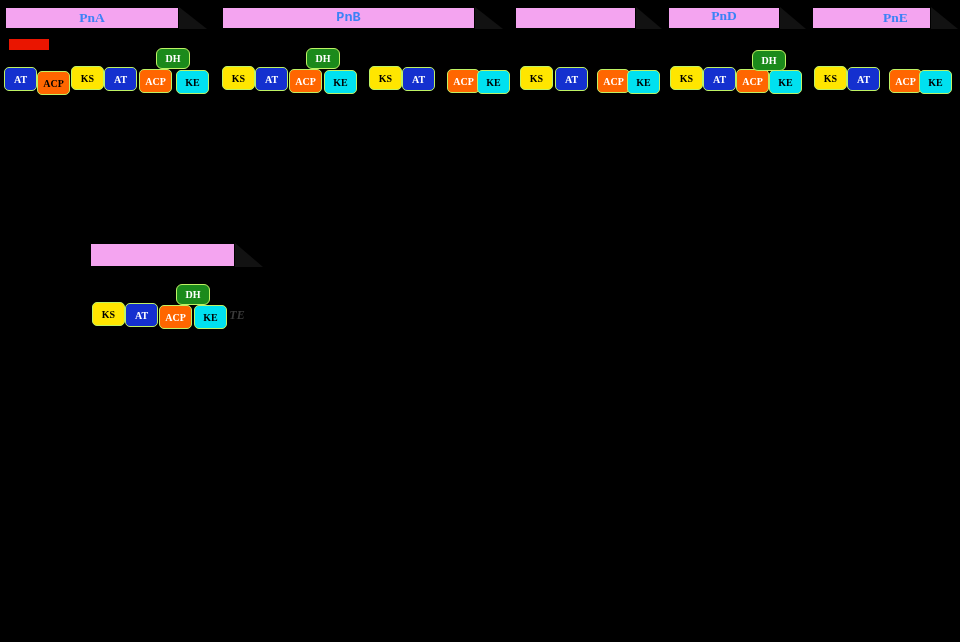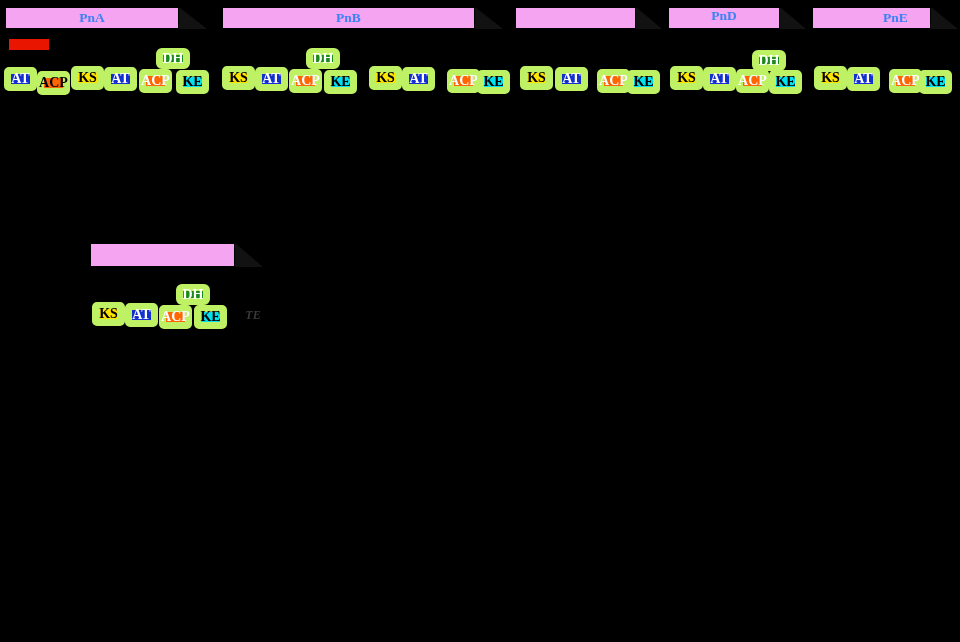--- a/index.html
+++ b/index.html
@@ -6,23 +6,23 @@
   #stage{
     position:relative;width:960px;height:642px;background:#000;
     overflow:hidden;font-family:"Liberation Serif",serif;
   }
   .gene-label{
     position:absolute;text-align:center;font-weight:700;font-size:13.5px;
     color:#3b82f6;pointer-events:none;z-index:2;
   }
   .domain{
     position:absolute;box-sizing:border-box;width:33px;height:24px;
-    border:7px solid #bef264;border-radius:5px;
+    border:1px solid #bef264;border-radius:5px;
     display:flex;align-items:center;justify-content:center;
-    font-weight:700;font-size:14px;z-index:2;
+    font-weight:700;font-size:10px;z-index:2;
     font-family:"Liberation Serif",serif;
   }
   .domain.DH{width:34px;height:21px;border-radius:6px;z-index:3;}
   .domain.TE{
     width:26px;height:18px;border:none;background:transparent !important;
     border-radius:0;font-size:12px;z-index:2;
   }
   .red-marker{position:absolute;box-sizing:border-box;border:1px solid #000;z-index:2;}
 </style>
 </head>
@@ -38,21 +38,21 @@
     <div class="domain ACP" style="left: 37px; top: 71px; background: rgb(255, 102, 0); color: rgb(0, 0, 0);">ACP</div>
     <div class="domain KS" style="left: 71px; top: 66px; background: rgb(255, 230, 0); color: rgb(0, 0, 0);">KS</div>
     <div class="domain AT" style="left: 104px; top: 67px; background: rgb(20, 48, 207); color: rgb(255, 255, 255);">AT</div>
     <div class="domain ACP" style="left: 139px; top: 69px; background: rgb(255, 102, 0); color: rgb(255, 255, 255);">ACP</div>
     <div class="domain DH" style="left: 156px; top: 48px; background: rgb(27, 138, 27); color: rgb(255, 255, 255);">DH</div>
     <div class="domain KE" style="left: 176px; top: 70px; background: rgb(0, 225, 240); color: rgb(0, 0, 0);">KE</div>
     <svg width="285" height="28" style="position: absolute; left: 220px; top: 5px; overflow: visible; z-index: 1;">
       <rect x="2" y="2" width="253" height="22" fill="#F4A4F0" stroke="#000000" stroke-width="2"></rect>
       <polygon points="255,2 283,24 255,24" fill="#121212"></polygon>
     </svg>
-    <div class="gene-label" style="left: 222px; top: 7px; width: 253px; height: 22px; line-height: 22px;">PnB</div>
+    <div class="gene-label" style="left: 222px; top: 7px; width: 253px; height: 22px; line-height: 22px; font-family: Liberation Mono, monospace;">PnB</div>
     <div class="domain KS" style="left: 222px; top: 66px; background: rgb(255, 230, 0); color: rgb(0, 0, 0);">KS</div>
     <div class="domain AT" style="left: 255px; top: 67px; background: rgb(20, 48, 207); color: rgb(255, 255, 255);">AT</div>
     <div class="domain ACP" style="left: 289px; top: 69px; background: rgb(255, 102, 0); color: rgb(255, 255, 255);">ACP</div>
     <div class="domain DH" style="left: 306px; top: 48px; background: rgb(27, 138, 27); color: rgb(255, 255, 255);">DH</div>
     <div class="domain KE" style="left: 324px; top: 70px; background: rgb(0, 225, 240); color: rgb(0, 0, 0);">KE</div>
     <div class="domain KS" style="left: 369px; top: 66px; background: rgb(255, 230, 0); color: rgb(0, 0, 0);">KS</div>
     <div class="domain AT" style="left: 402px; top: 67px; background: rgb(20, 48, 207); color: rgb(255, 255, 255);">AT</div>
     <div class="domain ACP" style="left: 447px; top: 69px; background: rgb(255, 102, 0); color: rgb(255, 255, 255);">ACP</div>
     <div class="domain KE" style="left: 477px; top: 70px; background: rgb(0, 225, 240); color: rgb(0, 0, 0);">KE</div>
     <svg width="151" height="28" style="position: absolute; left: 513px; top: 5px; overflow: visible; z-index: 1;">
@@ -84,15 +84,15 @@
     <div class="domain KE" style="left: 919px; top: 70px; background: rgb(0, 225, 240); color: rgb(0, 0, 0);">KE</div>
     <svg width="177" height="30" style="position: absolute; left: 88px; top: 241px; overflow: visible; z-index: 1;">
       <rect x="2" y="2" width="145" height="24" fill="#F4A4F0" stroke="#000000" stroke-width="2"></rect>
       <polygon points="147,2 175,26 147,26" fill="#121212"></polygon>
     </svg>
     <div class="domain KS" style="left: 92px; top: 302px; background: rgb(255, 230, 0); color: rgb(0, 0, 0);">KS</div>
     <div class="domain AT" style="left: 125px; top: 303px; background: rgb(20, 48, 207); color: rgb(255, 255, 255);">AT</div>
     <div class="domain ACP" style="left: 159px; top: 305px; background: rgb(255, 102, 0); color: rgb(255, 255, 255);">ACP</div>
     <div class="domain DH" style="left: 176px; top: 284px; background: rgb(27, 138, 27); color: rgb(255, 255, 255);">DH</div>
     <div class="domain KE" style="left: 194px; top: 305px; background: rgb(0, 225, 240); color: rgb(0, 0, 0);">KE</div>
-    <div class="domain TE" style="left: 240px; top: 306px; background: transparent; color: rgb(58, 58, 58); font-style: italic;">TE</div>
+    <div class="domain TE" style="left: 224px; top: 306px; background: transparent; color: rgb(58, 58, 58); font-style: italic;">TE</div>
     <div class="red-marker" style="left: 8px; top: 38px; width: 42px; height: 13px; background: rgb(234, 21, 0);"></div>
   </div>
 
 </body></html>

